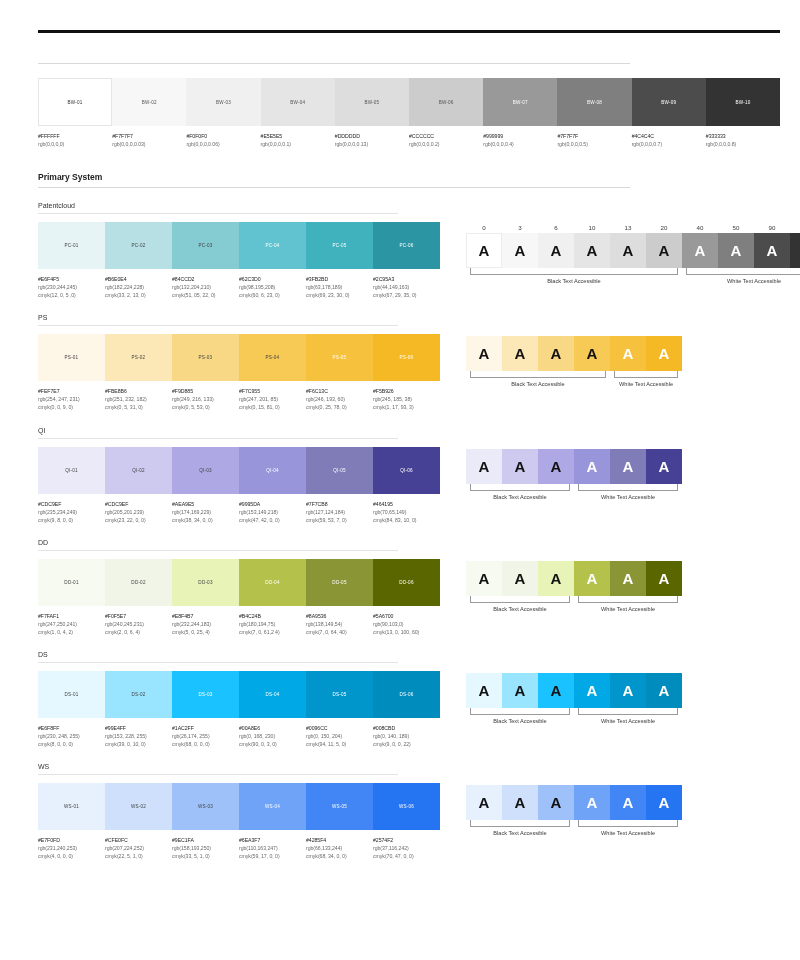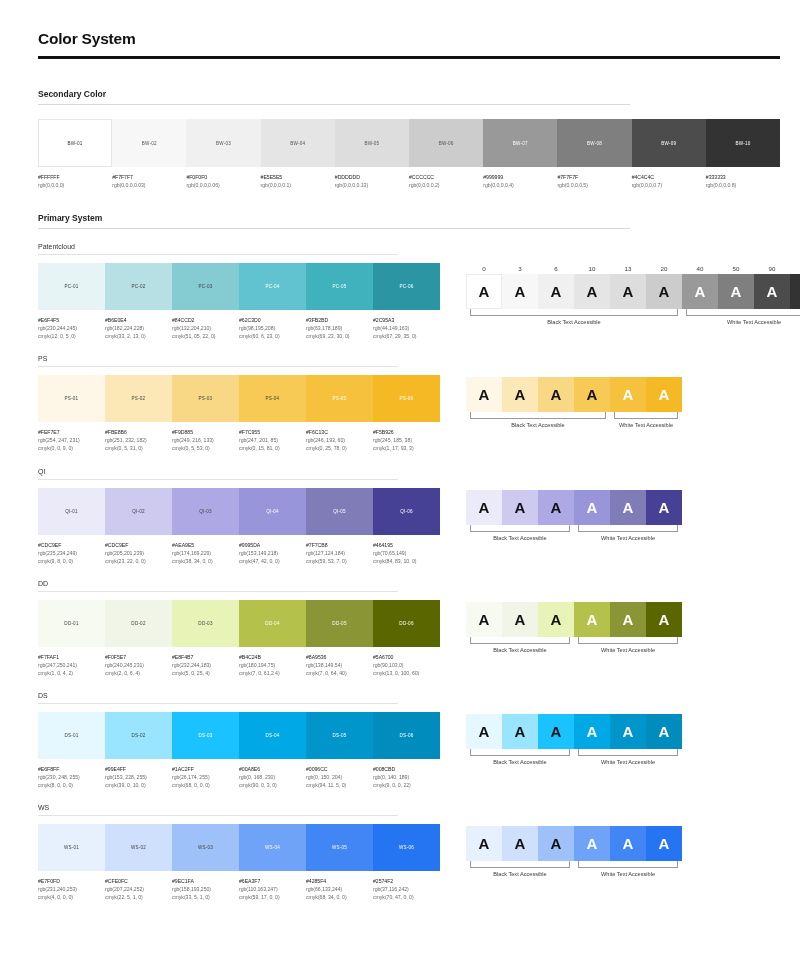--- a/index.html
+++ b/index.html
@@ -131,25 +131,23 @@
     font-size: 5.6px;
     color: #3a3a3a;
     text-align: center;
   }
 </style>
 </head>
 <body>
 
 <div class="page">
 
-  <div class="doc-title">Color System</div>
   <div class="title-rule"></div>
 
   <div class="section-block">
-    <div class="section-head">Secondary Color</div>
     <div class="section-rule"></div>
     <div class="swatch-strip sec-strip" id="secondary-strip">
         <div class="swatch-col">
           <div class="swatch-chip bordered" style="background: rgb(255, 255, 255); color: rgb(51, 51, 51);">BW-01</div>
           <div class="swatch-meta">
             <div class="hex">#FFFFFF</div>
             <div class="sub">rgb(0,0,0,0)</div>
           </div>
         </div>
         <div class="swatch-col">

